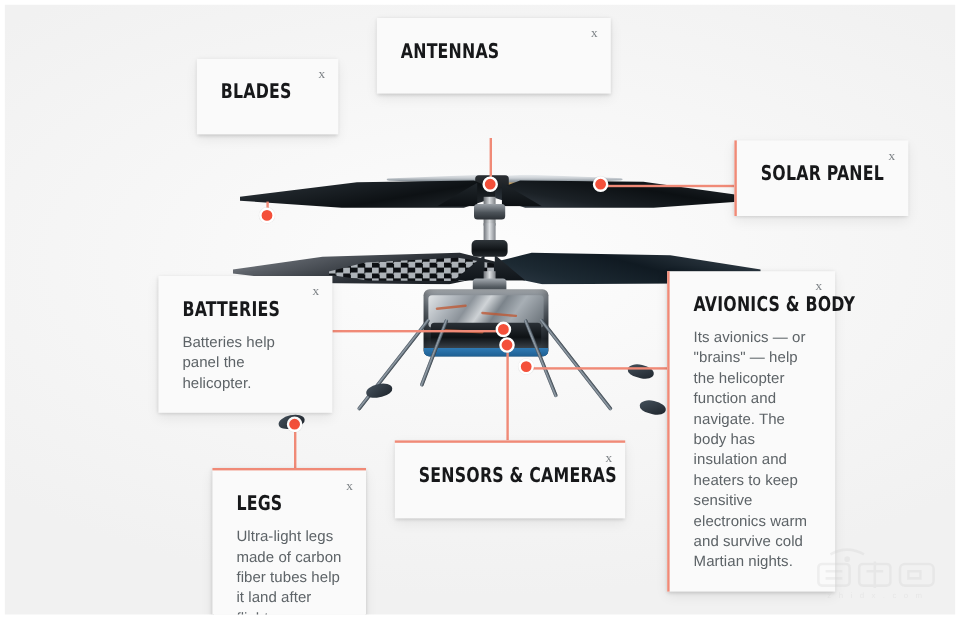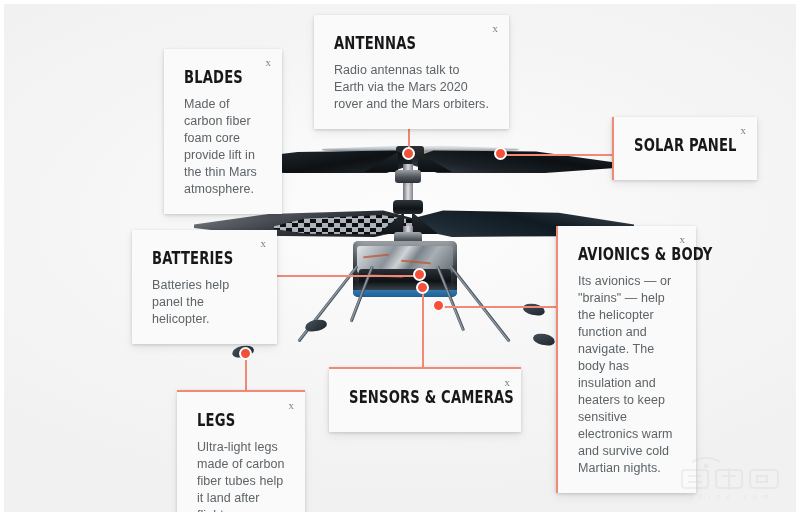--- a/index.html
+++ b/index.html
@@ -308,27 +308,25 @@
   <div class="dot" style="left:212px;top:169px;"></div>
   <div class="dot" style="left:490px;top:143px;"></div>
   <div class="dot" style="left:409px;top:264px;"></div>
   <div class="dot" style="left:428px;top:295px;"></div>
   <div class="dot" style="left:235px;top:343px;"></div>
   <div class="dot" style="left:412px;top:277px;"></div>
 
   <div class="card" id="card-blades">
     <span class="closex">x</span>
     <h3>BLADES</h3>
-    <p>Made of carbon fiber foam core provide lift in the thin Mars atmosphere.</p>
   </div>
 
   <div class="card" id="card-antennas">
     <span class="closex">x</span>
     <h3>ANTENNAS</h3>
-    <p>Radio antennas talk to Earth via the Mars 2020 rover and the Mars orbiters.</p>
   </div>
 
   <div class="card leftbar" id="card-solar">
     <span class="closex">x</span>
     <h3>SOLAR PANEL</h3>
   </div>
 
   <div class="card" id="card-batteries">
     <span class="closex">x</span>
     <h3>BATTERIES</h3>

